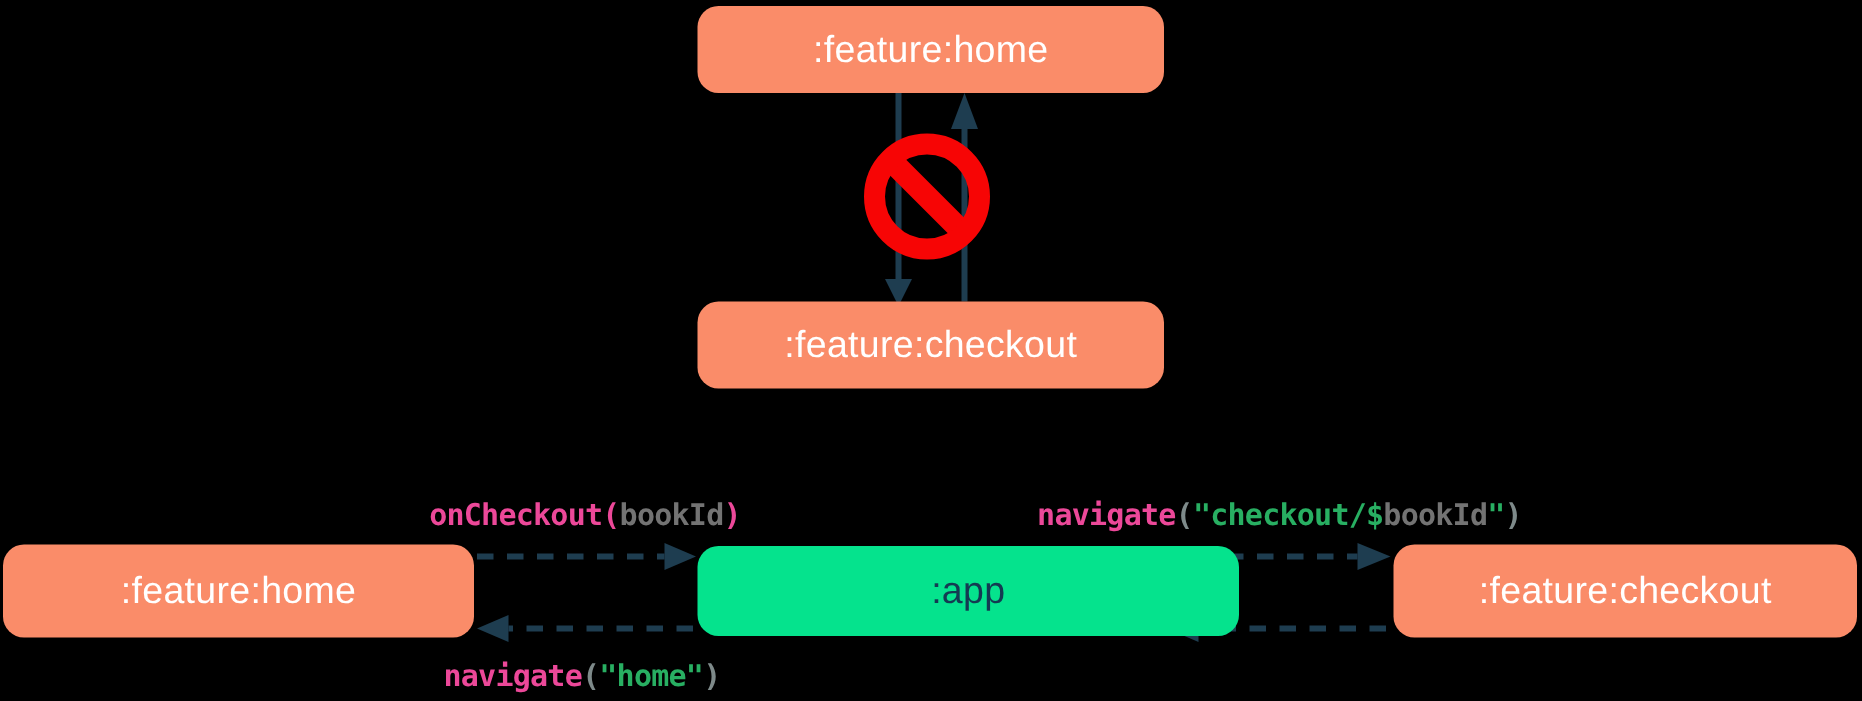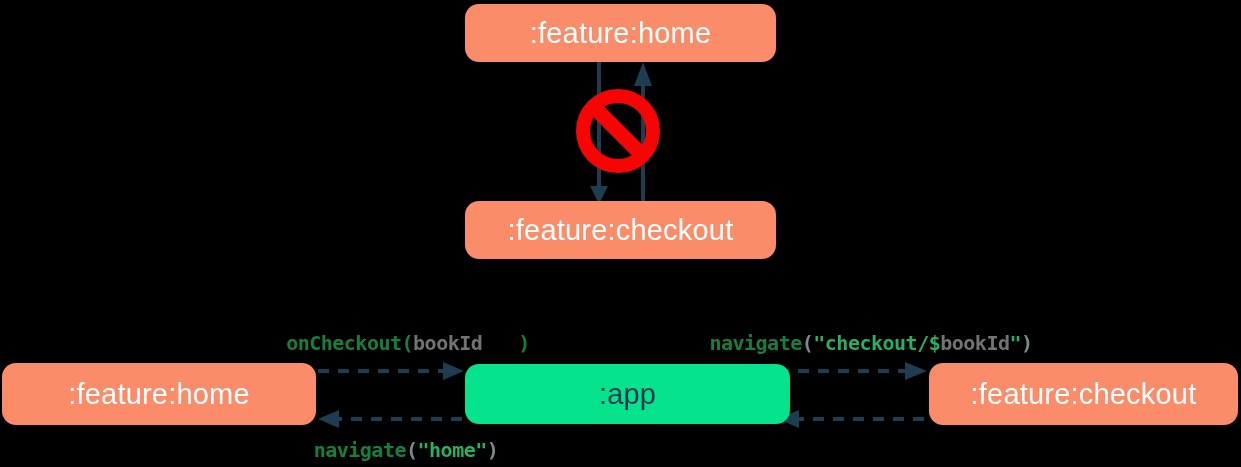--- a/index.html
+++ b/index.html
@@ -21,53 +21,53 @@
     top: 0;
     width: 1241px;
     height: 467px;
   }
   .node {
     position: absolute;
     display: flex;
     align-items: center;
     justify-content: center;
     border-radius: 14px;
-    font-size: 29px;
+    font-size: 25px;
     letter-spacing: 0.2px;
     white-space: nowrap;
   }
   .node-feature {
     background: #FA8C69;
     color: #FFFFFF;
   }
   .node-app {
     background: #05E38D;
     color: #143A52;
   }
   .n-home-top      { left: 465px; top: 4px;   width: 311px; height: 58px; }
   .n-checkout-top  { left: 465px; top: 201px; width: 311px; height: 58px; }
   .n-home-bottom   { left: 2px;   top: 363px; width: 314px; height: 62px; }
-  .n-app-bottom    { left: 465px; top: 364px; width: 325px; height: 60px; }
+  .n-app-bottom    { left: 465px; top: 364px; width: 361px; height: 60px; }
   .n-checkout-bottom { left: 929px; top: 363px; width: 309px; height: 62px; }
 
   .code-label {
     position: absolute;
     transform: translateX(-50%);
     font-family: "DejaVu Sans Mono", "Liberation Mono", monospace;
     font-size: 20px;
     font-weight: 700;
     letter-spacing: -0.5px;
     white-space: nowrap;
   }
   .lbl-oncheckout   { left: 390px; top: 331px; }
   .lbl-nav-checkout { left: 853px; top: 331px; }
   .lbl-nav-home     { left: 388px; top: 438px; }
   .lbl-oncanceled   { left: 852px; top: 438px; }
 
-  .c-navy      { color: #15803d; margin-left: 36px; }
+  .c-navy      { color: #ec4899; }
   .c-navy-bold { color: #737373; }
   .c-green     { color: #28AF62; }
   .c-gray      { color: #7E8A8A; }
 </style>
 </head>
 <body>
 
 <div class="stage">
 
   <svg class="arrow-layer" viewBox="0 0 1241 467" xmlns="http://www.w3.org/2000/svg">

